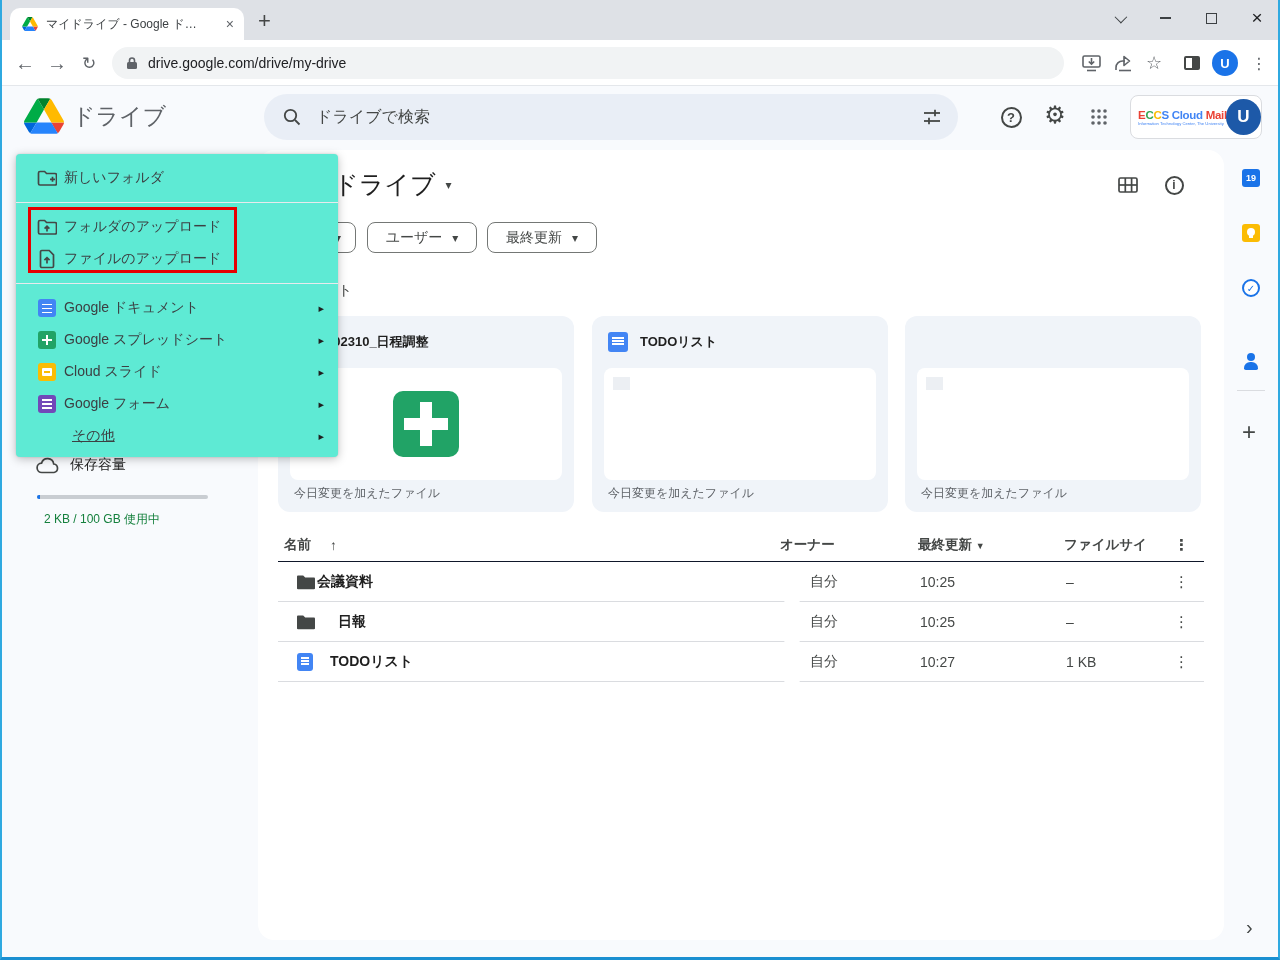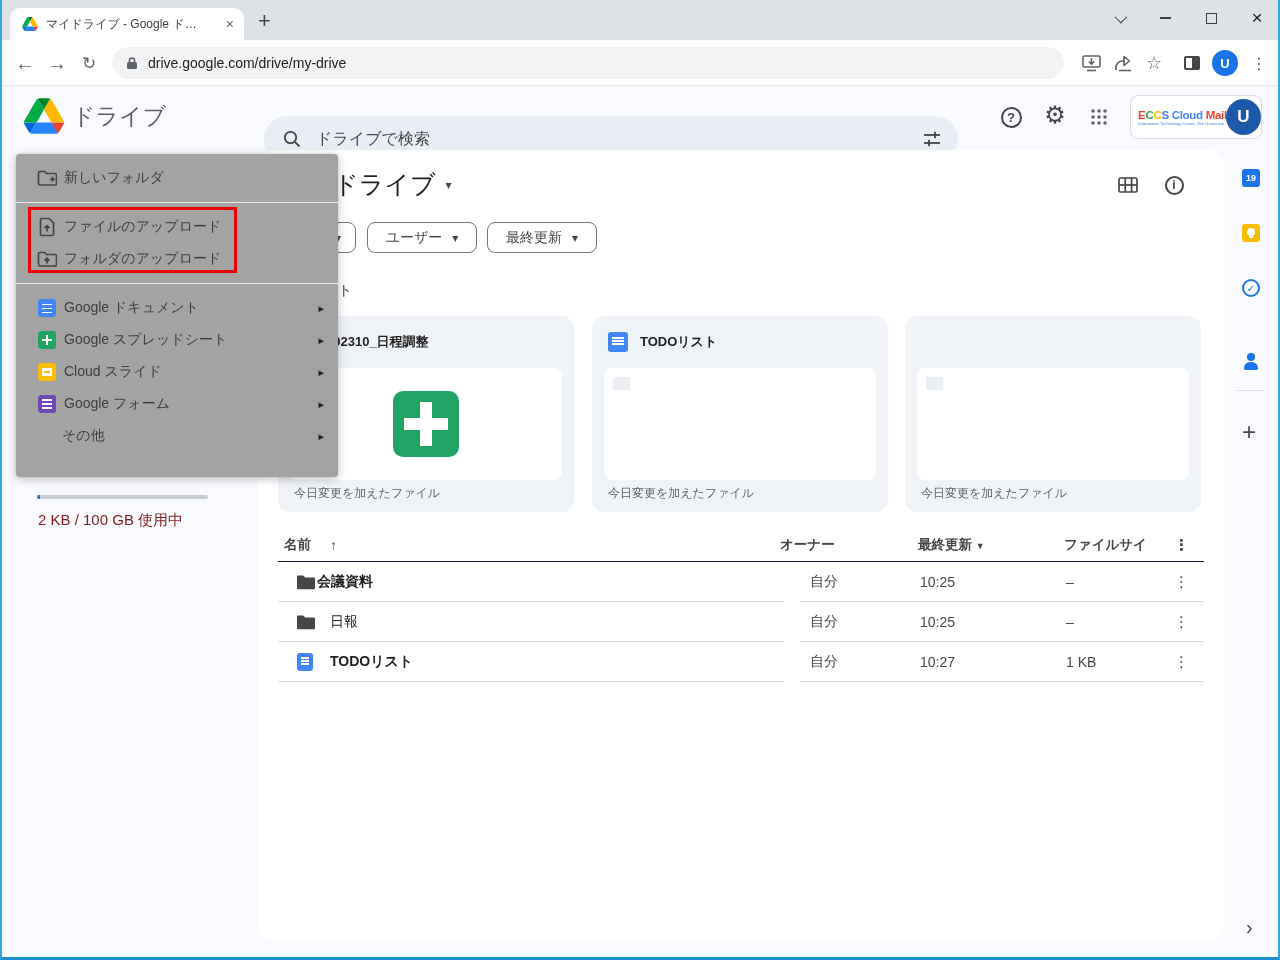--- a/index.html
+++ b/index.html
@@ -27,21 +27,21 @@
   .tool-right { position:absolute; top:0; height:46px; display:flex; align-items:center; justify-content:center; }
   .avatar-sm { width:26px; height:26px; border-radius:50%; background:#1a73e8; color:#fff; font-size:13px; font-weight:bold; display:flex; align-items:center; justify-content:center; }
   .star { font-size:18px; color:#5f6368; }
   .kebab { font-size:16px; color:#5f6368; letter-spacing:0; }
   .sidepanel-ic { width:16px; height:14px; border:2px solid #444746; border-radius:2px; position:relative; }
   .sidepanel-ic::after { content:""; position:absolute; right:0; top:0; width:6px; height:100%; background:#444746; }
 
   
   .drive-header { position:absolute; left:0; top:87px; width:1280px; height:59px; background:#f8fafd; }
   .drive-name { position:absolute; left:72px; top:14px; font-size:23px; color:#5f6368; }
-  .searchbar { position:absolute; left:264px; top:7px; width:694px; height:46px; background:#e9eef6; border-radius:23px; display:flex; align-items:center; padding:0 16px 0 18px;margin-top:22px; }
+  .searchbar { position:absolute; left:264px; top:7px; width:694px; height:46px; background:#e9eef6; border-radius:23px; display:flex; align-items:center; padding:0 16px 0 18px; }
   .searchbar input { border:none; outline:none; background:transparent; font-size:16px; color:#3c4043; flex:1; margin-left:14px; font-family:inherit; }
   .searchbar input::placeholder { color:#444746; opacity:1; }
   .hdr-ic { position:absolute; top:16px; width:28px; height:28px; display:flex; align-items:center; justify-content:center; color:#444746; }
   .help-ring { width:21px; height:21px; border:2px solid #444746; border-radius:50%; display:flex; align-items:center; justify-content:center; font-size:13px; font-weight:bold; color:#444746; }
   .gear { font-size:24px; color:#444746; }
   .eccs-badge { position:absolute; left:1130px; top:8px; width:132px; height:44px; background:#fff; border:1px solid #dadce0; border-radius:8px; display:flex; align-items:center; padding-left:7px; }
   .eccs-text { width:86px; }
   .eccs-line1 { font-size:11.5px; font-weight:bold; letter-spacing:-0.3px; white-space:nowrap; }
   .eccs-line2 { font-size:4.2px; color:#4285f4; white-space:nowrap; overflow:hidden; }
   .avatar-lg { width:36px; height:36px; border-radius:50%; background:#1d59a8; color:#fff; font-size:17px; font-weight:bold; display:flex; align-items:center; justify-content:center; margin-left:2px; }
@@ -84,35 +84,35 @@
   .t-head { position:relative; height:34px; border-bottom:1px solid #0f172a; font-size:13.5px; color:#444746; font-weight:bold; }
   .t-row { position:relative; height:40px; border-bottom:1px solid #dadce0; font-size:14px; color:#1f1f1f; }
   .tc { position:absolute; top:50%; transform:translateY(-50%); white-space:nowrap; }
   .meta { color:#444746; font-weight:normal; }
   .owner-av { width:24px; height:24px; border-radius:50%; background:#bdc1c6; position:relative; overflow:hidden; }
   .owner-av::before { content:""; position:absolute; left:8px; top:5px; width:8px; height:8px; border-radius:50%; background:#fff; }
   .owner-av::after { content:""; position:absolute; left:4px; top:15px; width:16px; height:12px; border-radius:50%; background:#fff; }
   .row-kebab { font-size:15px; color:#444746; }
 
   
-  .newmenu { position:absolute; left:16px; top:154px; width:322px; background:#a3a3a3; border-radius:4px; box-shadow:0 2px 10px rgba(0,0,0,.25), 0 0 2px rgba(0,0,0,.12); padding:8px 0 25px; z-index:50; }
+  .newmenu { position:absolute; left:16px; top:154px; width:322px; background:#5eead4; border-radius:4px; box-shadow:0 2px 10px rgba(0,0,0,.25), 0 0 2px rgba(0,0,0,.12); padding:8px 0 5px; z-index:50; }
   .menu-item { height:32px; display:flex; align-items:center; padding-left:21px; position:relative; }
   .mi-icon { width:20px; height:20px; display:flex; align-items:center; justify-content:center; flex:none; }
   .mi-label { font-size:14px; color:#3c4043; margin-left:7px; }
-  .mi-label.noicon { margin-left:25px; }
+  .mi-label.noicon { margin-left:35px;text-decoration:underline; }
   .mi-caret { position:absolute; right:14px; font-size:11px; color:#1f1f1f; }
   .menu-div { height:1px; background:#e8eaed; margin:8px 0; }
   .red-box { position:absolute; left:28px; top:207px; width:209px; height:66px; border:3px solid #e60000; z-index:60; }
 
   
   .storage-row { position:absolute; left:36px; top:456px; display:flex; align-items:center; gap:10px; }
   .storage-label { font-size:14px; color:#1f1f1f; }
   .storage-bar { position:absolute; left:37px; top:495px; width:171px; height:4px; background:#c9cdd2; border-radius:2px; overflow:hidden; }
   .storage-bar-fill { width:3px; height:100%; background:#1a73e8; }
-  .storage-usage { position:absolute; left:38px; top:511px; font-size:15px; color:#7f1d1d; }
+  .storage-usage { position:absolute; left:44px; top:511px; font-size:12px; color:#15803d; }
 
   
   .rail-ic { position:absolute; left:1242px; width:18px; height:18px; }
   .cal-ic { background:#1a73e8; border-radius:3px; color:#fff; font-size:9px; font-weight:bold; display:flex; align-items:center; justify-content:center; }
   .keep-ic { background:#fbbc04; border-radius:3px; position:relative; }
   .keep-ic::before { content:""; position:absolute; left:5px; top:4px; width:8px; height:8px; border-radius:50%; background:#fff; }
   .keep-ic::after { content:""; position:absolute; left:7px; top:11px; width:4px; height:3px; background:#fff; }
   .tasks-ic { border:2.5px solid #1a73e8; border-radius:50%; color:#1a73e8; font-size:10px; font-weight:bold; display:flex; align-items:center; justify-content:center; background:#fff; }
   .contacts-ic { position:relative; }
   .contacts-ic::before { content:""; position:absolute; left:5px; top:1px; width:8px; height:8px; border-radius:50%; background:#1a73e8; }
@@ -337,21 +337,21 @@
     <span class="tc meta" style="left:788px;">–</span>
     <span class="tc row-kebab" style="left:896px;">⋮</span>
   </div>
 
   <div class="t-row">
     <span class="tc" style="left:18px;">
       <svg width="19" height="15" viewBox="0 0 19 15">
           <path fill="#444746" d="M1 2.2C1 1.5 1.5 1 2.2 1h5l2 2h8.6c.7 0 1.2.5 1.2 1.2v9.6c0 .7-.5 1.2-1.2 1.2H2.2C1.5 15 1 14.5 1 13.8z"></path>
         </svg>
     </span>
-    <span class="tc" style="left:52px; font-weight:normal;">日報</span>
+    <span class="tc" style="left:60px; font-weight:bold;">日報</span>
     <span class="tc" style="left:502px;"><span class="owner-av"></span></span>
     <span class="tc meta" style="left:532px;">自分</span>
     <span class="tc meta" style="left:642px;">10:25</span>
     <span class="tc meta" style="left:788px;">–</span>
     <span class="tc row-kebab" style="left:896px;">⋮</span>
   </div>
 
   <div class="t-row">
     <span class="tc" style="left:19px;">
       <span class="sq-ic docs-sq small" style="width:16px;height:18px; display:block;">
@@ -373,35 +373,35 @@
       <svg width="20" height="16" viewBox="0 0 20 16">
           <path fill="none" stroke="#444746" stroke-width="1.7" d="M1.5 3c0-.8.6-1.5 1.5-1.5h4.6l2 2h8.4c.8 0 1.5.7 1.5 1.5v8.5c0 .8-.7 1.5-1.5 1.5H3c-.9 0-1.5-.7-1.5-1.5z"></path>
           <path stroke="#444746" stroke-width="1.7" d="M13 9.3h5M15.5 6.8v5"></path>
         </svg>
     </span>
     <span class="mi-label">新しいフォルダ</span>
   </div>
   <div class="menu-div"></div>
   <div class="menu-item">
     <span class="mi-icon">
+      <svg width="20" height="16" viewBox="0 0 20 16">
+          <path fill="none" stroke="#444746" stroke-width="1.7" d="M1.5 3c0-.8.6-1.5 1.5-1.5h4.6l2 2h8.4c.8 0 1.5.7 1.5 1.5v8.5c0 .8-.7 1.5-1.5 1.5H3c-.9 0-1.5-.7-1.5-1.5z"></path>
+          <path stroke="#444746" stroke-width="1.7" fill="none" d="M10 12.6V7.4M7.6 9.7 10 7.3l2.4 2.4"></path>
+        </svg>
+    </span>
+    <span class="mi-label">フォルダのアップロード</span>
+  </div>
+  <div class="menu-item">
+    <span class="mi-icon">
       <svg width="16" height="20" viewBox="0 0 16 20">
           <path fill="none" stroke="#444746" stroke-width="1.7" d="M1.5 2.8c0-.7.6-1.3 1.3-1.3h7.4l4.3 4.3v11.4c0 .7-.6 1.3-1.3 1.3H2.8c-.7 0-1.3-.6-1.3-1.3z"></path>
           <path stroke="#444746" stroke-width="1.7" fill="none" d="M8 14.5V8.8M5.4 11.2 8 8.6l2.6 2.6"></path>
         </svg>
     </span>
     <span class="mi-label">ファイルのアップロード</span>
-  </div>
-  <div class="menu-item">
-    <span class="mi-icon">
-      <svg width="20" height="16" viewBox="0 0 20 16">
-          <path fill="none" stroke="#444746" stroke-width="1.7" d="M1.5 3c0-.8.6-1.5 1.5-1.5h4.6l2 2h8.4c.8 0 1.5.7 1.5 1.5v8.5c0 .8-.7 1.5-1.5 1.5H3c-.9 0-1.5-.7-1.5-1.5z"></path>
-          <path stroke="#444746" stroke-width="1.7" fill="none" d="M10 12.6V7.4M7.6 9.7 10 7.3l2.4 2.4"></path>
-        </svg>
-    </span>
-    <span class="mi-label">フォルダのアップロード</span>
   </div>
   <div class="menu-div"></div>
   <div class="menu-item">
     <span class="mi-icon">
         <span class="sq-ic docs-sq" style="width:18px;height:18px; display:block;">
           <i></i>
         </span>
       </span>
     <span class="mi-label">Google ドキュメント</span>
     <span class="mi-caret">▸</span>

